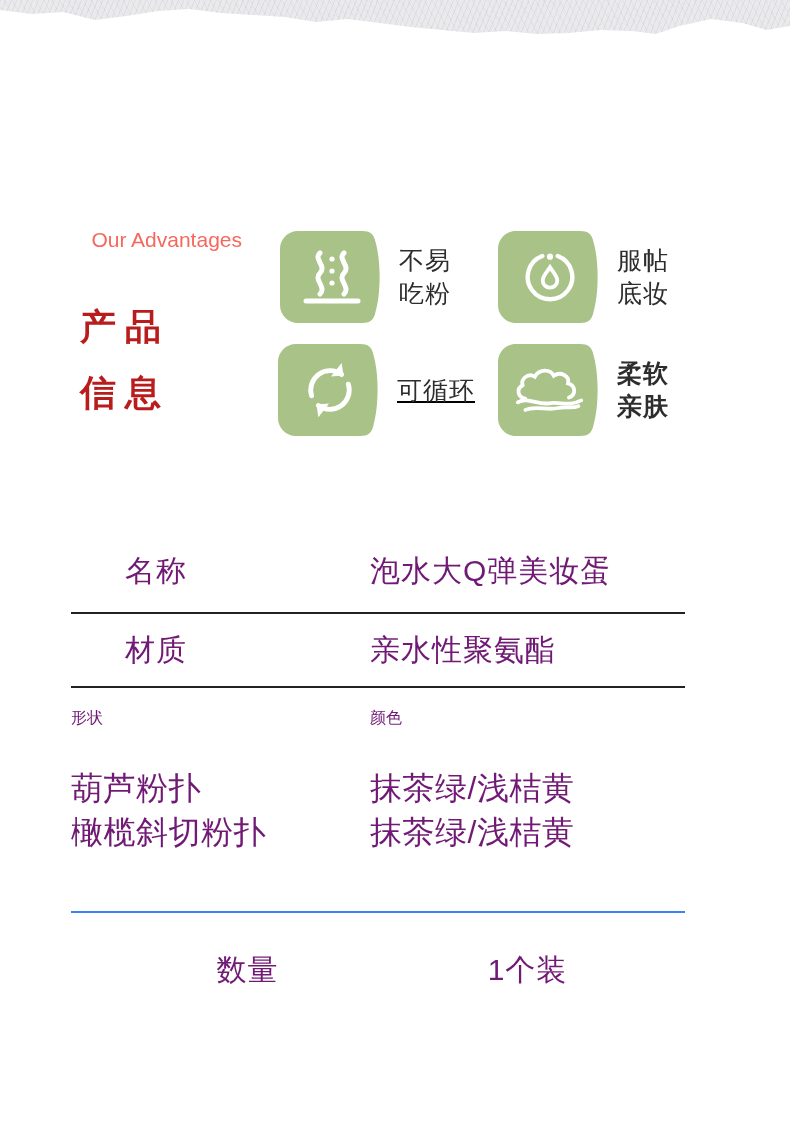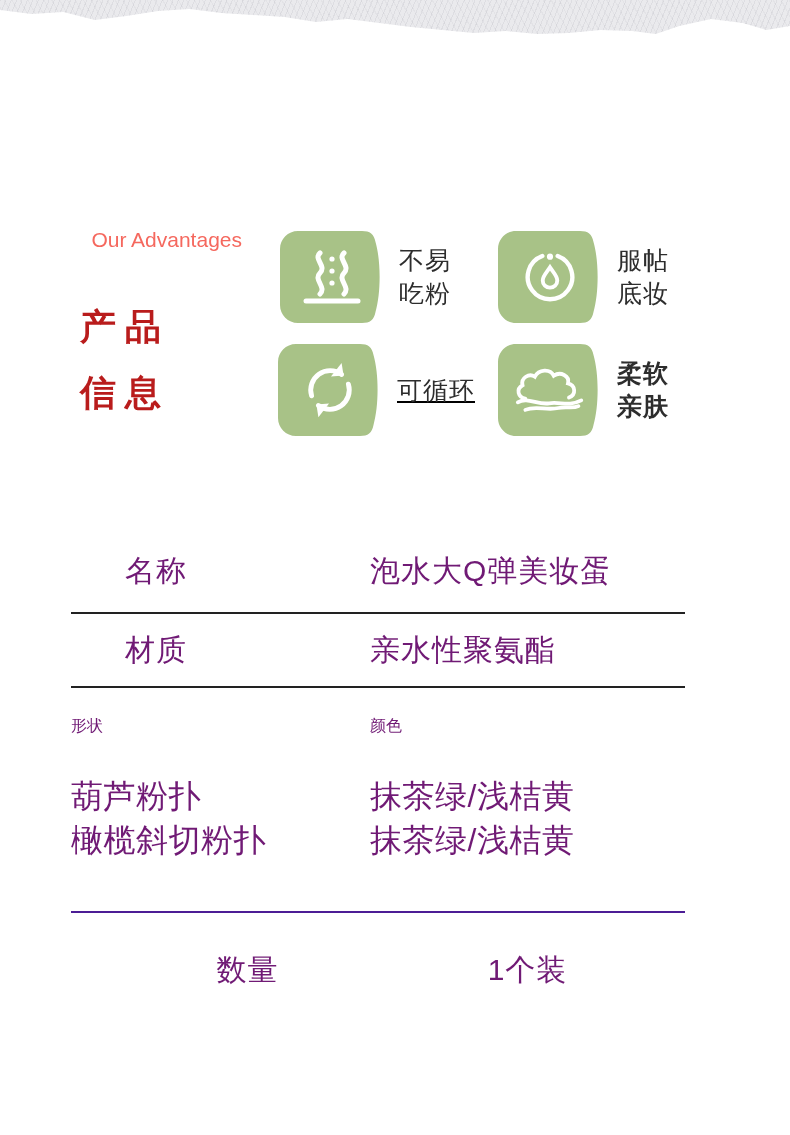--- a/index.html
+++ b/index.html
@@ -49,21 +49,21 @@
     white-space:pre-line; letter-spacing:1px;
   }
 
   
   .spec-table { position:absolute; left:71px; top:531px; width:614px; color:#701a75; }
   .srow { display:grid; grid-template-columns:299px 1fr; align-items:center; }
   .srow .cell { font-size:30px; letter-spacing:1px; }
   .srow .label { padding-left:54px; }
   .r1 { height:83px;  border-bottom:2px solid #222; }
   .r2 { height:74px; border-bottom:2px solid #222; }
-  .r3 { height:225px; border-bottom:2px solid #4c1d95; display:block; padding-top:28px; }
+  .r3 { height:225px; border-bottom:2px solid #3b82f6; display:block; padding-top:20px; }
   .r3 .head { display:grid; grid-template-columns:299px 1fr; }
   .r3 .sub { display:grid; grid-template-columns:299px 1fr; margin-top:6px; }
   .r3 .subwrap { margin-top:40px; }
   .r3 .sub .cell { font-size:32px; line-height:38px; letter-spacing:0.5px; }
   .r4 { height:115px;text-align:center; }
 </style>
 </head>
 <body>
 
 <div class="page">

